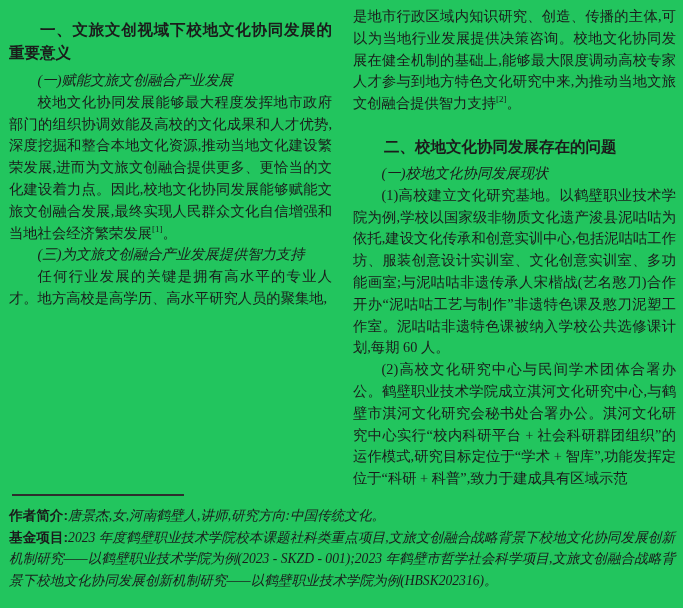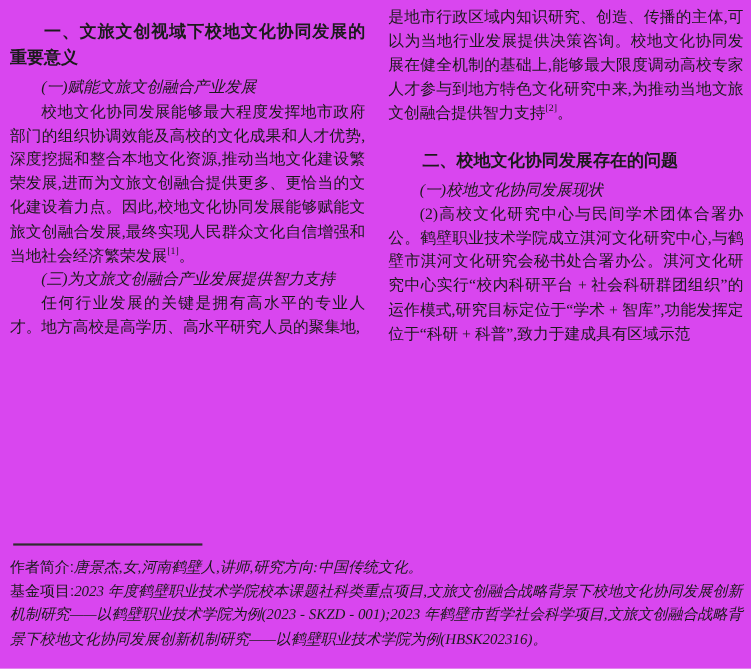--- a/index.html
+++ b/index.html
@@ -1,17 +1,17 @@
 <!DOCTYPE html>
 <html><head>
 <meta charset="utf-8">
 <style>
   html,body{margin:0;padding:0;background:#f2f2f2;}
   .page{
-    width:683px;height:608px;background:#d946ef;overflow:hidden;
+    width:683px;height:608px;background:#22c55e;overflow:hidden;
     box-sizing:border-box;position:relative;
     font-family:"Liberation Serif","DejaVu Serif",serif;
     color:#1b1b1b;
   }
   .columns{
     display:flex;gap:21px;
     box-sizing:border-box;
     padding:6px 7px 0 9px;
     height:492px;overflow:hidden;
   }
@@ -44,21 +44,21 @@
   }
   .sep{
     width:172px;height:2px;background:#2e2e2e;
     margin:2px 0 9px 3px;border:none;
   }
   .footer p{
     margin:0;font-size:13.6px;line-height:21.5px;
     text-align:justify;text-justify:inter-ideograph;word-break:break-all;
   }
   .flabel{
-    font-weight:400;font-style:normal;
+    font-weight:700;font-style:normal;
     font-family:"Liberation Sans","DejaVu Sans",sans-serif;
   }
   .ftext{font-style:italic;}
 </style>
 </head>
 <body>
 
 <div class="page">
 
   <div class="columns">
@@ -78,20 +78,21 @@
     </div>
 
     <div class="col col-right">
       <p class="cont"><span>是地市行政区域内知识研究、创造、传播的主体,可以为当地行业发展提供决策咨询。校地文化协同发展在健全机制的基础上,能够最大限度调动高校专家人才参与到地方特色文化研究中来,为推动当地文旅文创融合提供智力支持</span><sup class="ref">[2]</sup><span>。</span></p>
 
       <div class="h1">二、校地文化协同发展存在的问题</div>
 
       <p class="kai">(一)校地文化协同发展现状</p>
 
 
+      <p>(1)高校建立文化研究基地。以鹤壁职业技术学院为例,学校以国家级非物质文化遗产浚县泥咕咕为依托,建设文化传承和创意实训中心,包括泥咕咕工作坊、服装创意设计实训室、文化创意实训室、多功能画室;与泥咕咕非遗传承人宋楷战(艺名憨刀)合作开办“泥咕咕工艺与制作”非遗特色课及憨刀泥塑工作室。泥咕咕非遗特色课被纳入学校公共选修课计划,每期 60 人。</p>
 
       <p>(2)高校文化研究中心与民间学术团体合署办公。鹤壁职业技术学院成立淇河文化研究中心,与鹤壁市淇河文化研究会秘书处合署办公。淇河文化研究中心实行“校内科研平台 + 社会科研群团组织”的运作模式,研究目标定位于“学术 + 智库”,功能发挥定位于“科研 + 科普”,致力于建成具有区域示范</p>
     </div>
 
   </div>
 
   <div class="footer">
     <div class="sep"></div>
 
     <p><span class="flabel">作者简介:</span><span class="ftext">唐景杰,女,河南鹤壁人,讲师,研究方向:中国传统文化。</span></p>

